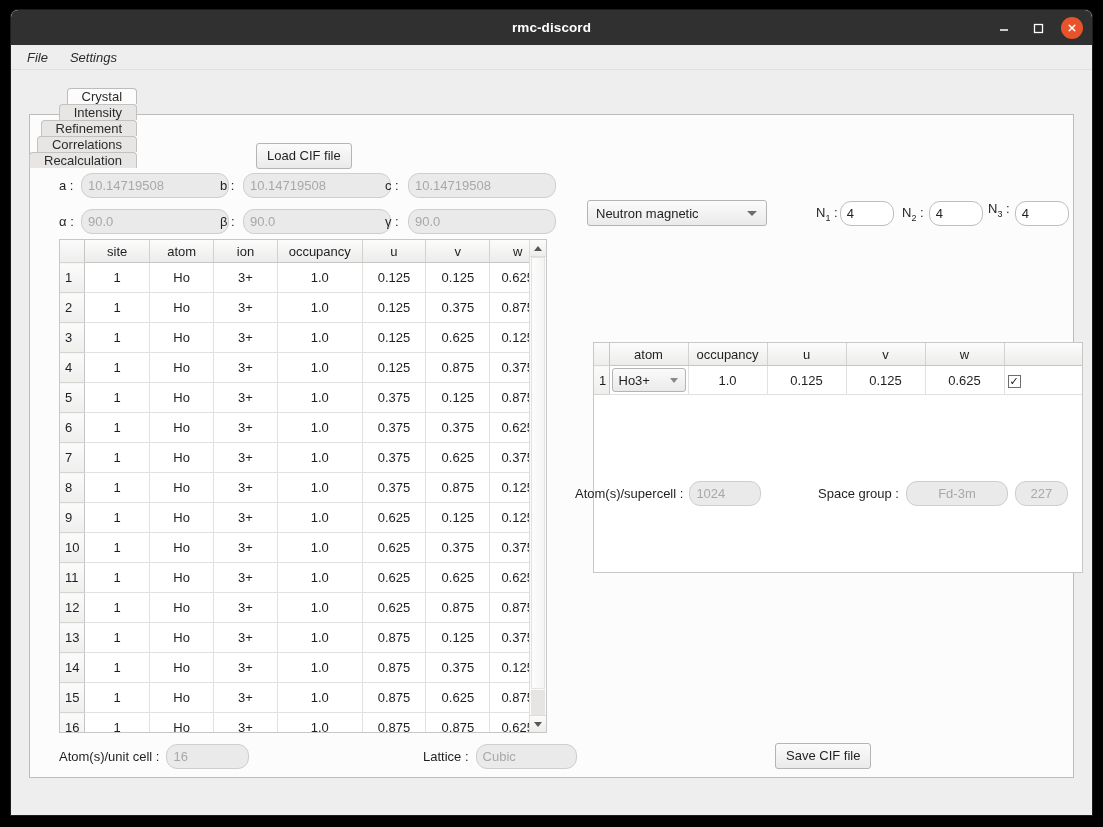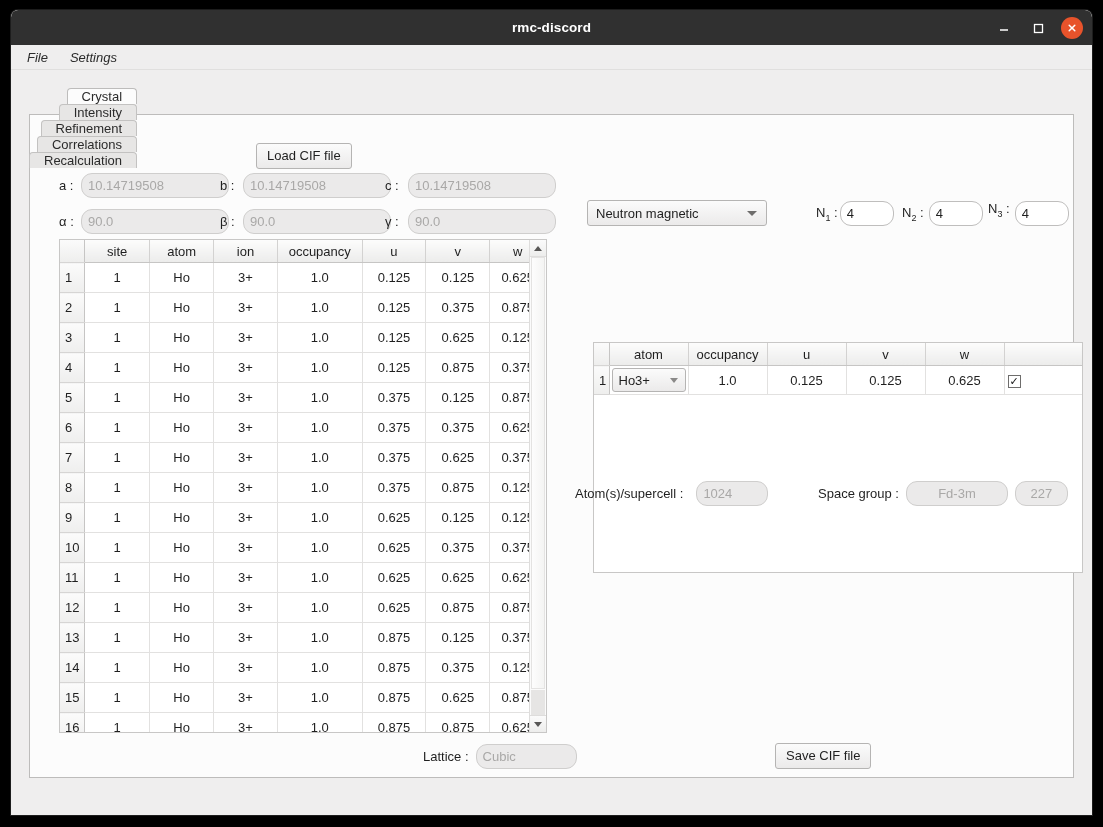--- a/index.html
+++ b/index.html
@@ -589,20 +589,26 @@
             <div class="tri-up"></div>
           </div>
         <div class="trackbot"></div>
         <div class="thumb"></div>
         <div class="arrowbtn bottom">
             <div class="tri-dn"></div>
           </div>
       </div>
     </div>
 
+    <div style="position:absolute; left:29px; top:629px; display:flex; align-items:center; gap:7px;">
+      <span class="lbl">Atom(s)/unit cell :</span>
+      <div class="field disabled" style="width:83px;">
+        <span class="ph">16</span>
+      </div>
+    </div>
     <div style="position:absolute; left:393px; top:629px; display:flex; align-items:center; gap:7px;">
       <span class="lbl">Lattice :</span>
       <div class="field disabled" style="width:101px;">
         <span class="ph">Cubic</span>
       </div>
     </div>
 
     <div class="combo" style="position:absolute; left:545px; top:85px; width:180px;margin-left:12px;">
       <span>Neutron magnetic</span>
       <span class="arrow"></span>
@@ -663,21 +669,21 @@
               <td>0.125</td>
               <td>0.625</td>
               <td style="text-align: left; padding-left: 3px;"><span class="checkbox">
                   <span>✓</span>
                 </span></td>
             </tr>
           </tbody>
       </table>
     </div>
 
-    <div style="position:absolute; left:545px; top:366px; display:flex; align-items:center; gap:13px;">
+    <div style="position:absolute; left:545px; top:366px; display:flex; align-items:center; gap:6px;">
       <span class="lbl">Atom(s)/supercell :</span>
       <div class="field disabled" style="width:72px;">
         <span class="ph">1024</span>
       </div>
     </div>
     <div style="position:absolute; left:788px; top:366px; display:flex; align-items:center; gap:7px;">
       <span class="lbl">Space group :</span>
       <div class="field disabled" style="width:102px; justify-content:center;">
         <span class="ph">Fd-3m</span>
       </div>

